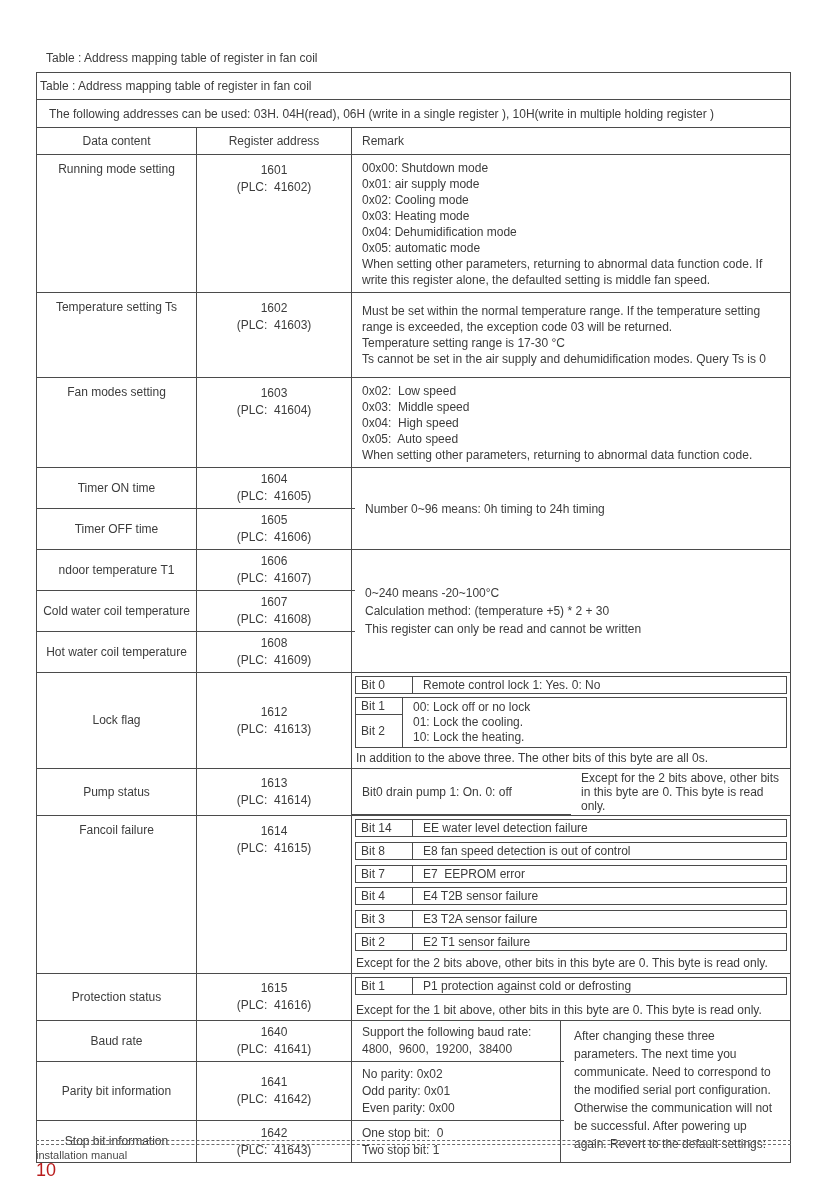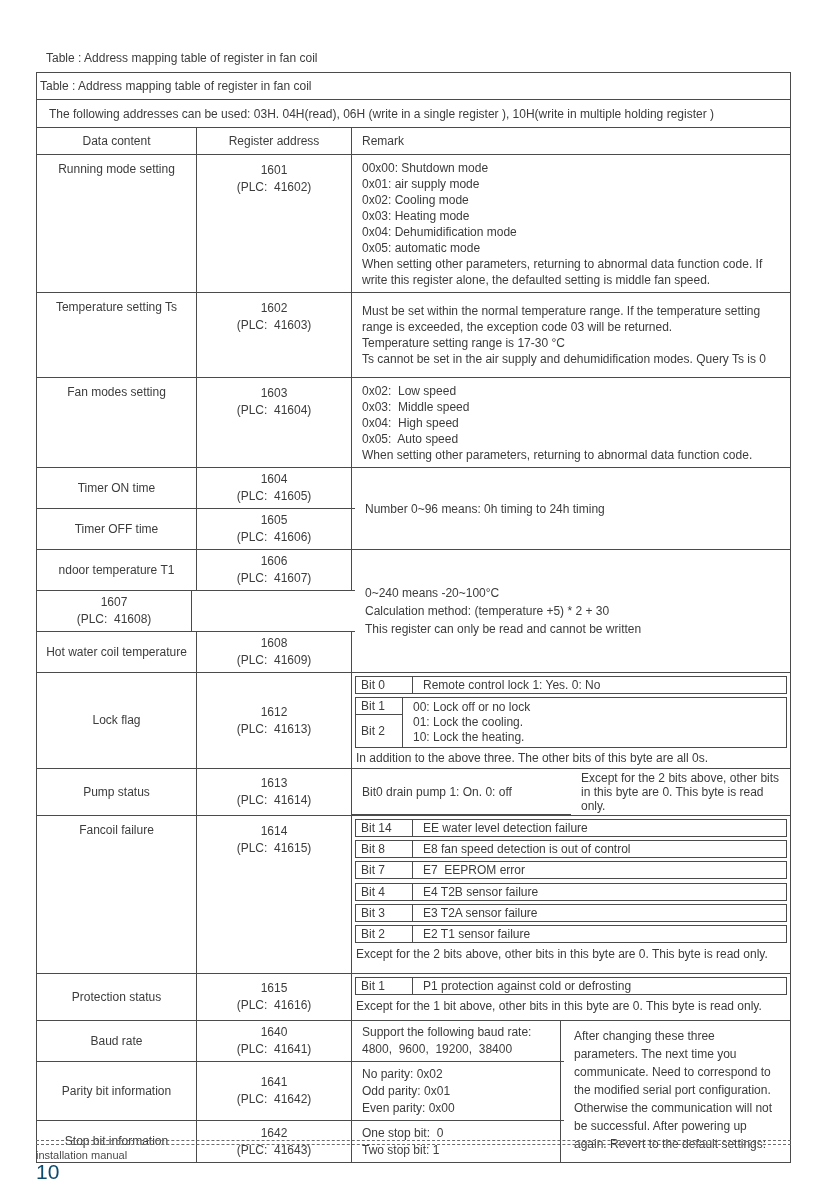--- a/index.html
+++ b/index.html
@@ -24,38 +24,38 @@
   .hdr{min-height:27px;}
   .vgroup{width:318px;flex:none;display:flex;flex-direction:column;}
   .vgroup .subrow{display:flex;flex:1;border-top:1.5px solid #4b4b4b;}
   .vgroup .subrow.first{border-top:none;}
   .vgroup2{flex:none;display:flex;flex-direction:column;width:527px;}
   .vgroup2 .subrow{display:flex;flex:1;border-top:1.5px solid #4b4b4b;}
   .vgroup2 .subrow.first{border-top:none;}
   .c3a{width:209px;flex:none;border-right:1.5px solid #4b4b4b;display:flex;flex-direction:column;
        justify-content:center;padding:3px 10px;line-height:17px;}
   .note-cell{flex:1;padding:6px 10px;line-height:18px;white-space:normal;}
-  .c3boxes{flex:1;display:flex;flex-direction:column;justify-content:flex-start;padding:1px 0;}
+  .c3boxes{flex:1;display:flex;flex-direction:column;justify-content:space-between;padding:1px 0;}
   .bitbox{display:flex;border:1.3px solid #4b4b4b;margin:1.6px 3px;}
   .bitlabel{width:46px;flex:none;border-right:1.3px solid #4b4b4b;padding:1px 5px;
             display:flex;align-items:center;white-space:pre-wrap;}
   .bitdesc{flex:1;padding:1px 10px;display:flex;align-items:center;line-height:14px;white-space:pre-wrap;}
   .bit12box{display:flex;border:1.3px solid #4b4b4b;margin:1.6px 3px;}
   .bit12left{width:46px;flex:none;display:flex;flex-direction:column;border-right:1.3px solid #4b4b4b;}
   .bit1cell{flex:1;display:flex;align-items:center;padding:0 5px;}
   .bit2cell{flex:1.9;display:flex;align-items:center;padding:0 5px;border-top:1.3px solid #4b4b4b;}
   .bit12desc{flex:1;padding:2px 10px;line-height:15px;display:flex;flex-direction:column;justify-content:center;white-space:pre-wrap;}
   .remfoot{padding:2px 4px;line-height:14px;white-space:pre-wrap;}
   .c3p{flex:1;display:flex;flex-direction:row;padding:0;}
   .pline{flex:1;display:flex;align-items:center;padding:2px 10px;white-space:pre-wrap;}
   .pline.divider{border-bottom:1.5px solid #4b4b4b;}
   .dashed-rule{position:absolute;left:36px;top:1140px;width:755px;height:4.5px;
                border-top:1.5px dashed #6a6a6a;border-bottom:1.5px dashed #6a6a6a;box-sizing:border-box;}
   .footer-label{position:absolute;left:36px;top:1149px;font-size:11px;color:#4a4a4a;}
-  .page-number{position:absolute;left:36px;top:1160px;font-size:21px;color:#0c4a6e;}
+  .page-number{position:absolute;left:36px;top:1160px;font-size:18px;color:#b91c1c;}
 </style>
 </head>
 <body>
 
 <div class="page">
 
   <div class="outer-title">Table : Address mapping table of register in fan coil</div>
 
   <div class="reg-table">
 
@@ -143,20 +143,21 @@
     <div class="trow" style="min-height:110px">
       <div class="vgroup">
         <div class="subrow first">
           <div class="c1">ndoor temperature T1</div>
           <div class="c2">
             <div>1606</div>
             <div>(PLC:  41607)</div>
           </div>
         </div>
         <div class="subrow">
+          <div class="c1">Cold water coil temperature</div>
           <div class="c2">
             <div>1607</div>
             <div>(PLC:  41608)</div>
           </div>
         </div>
         <div class="subrow">
           <div class="c1">Hot water coil temperature</div>
           <div class="c2">
             <div>1608</div>
             <div>(PLC:  41609)</div>

